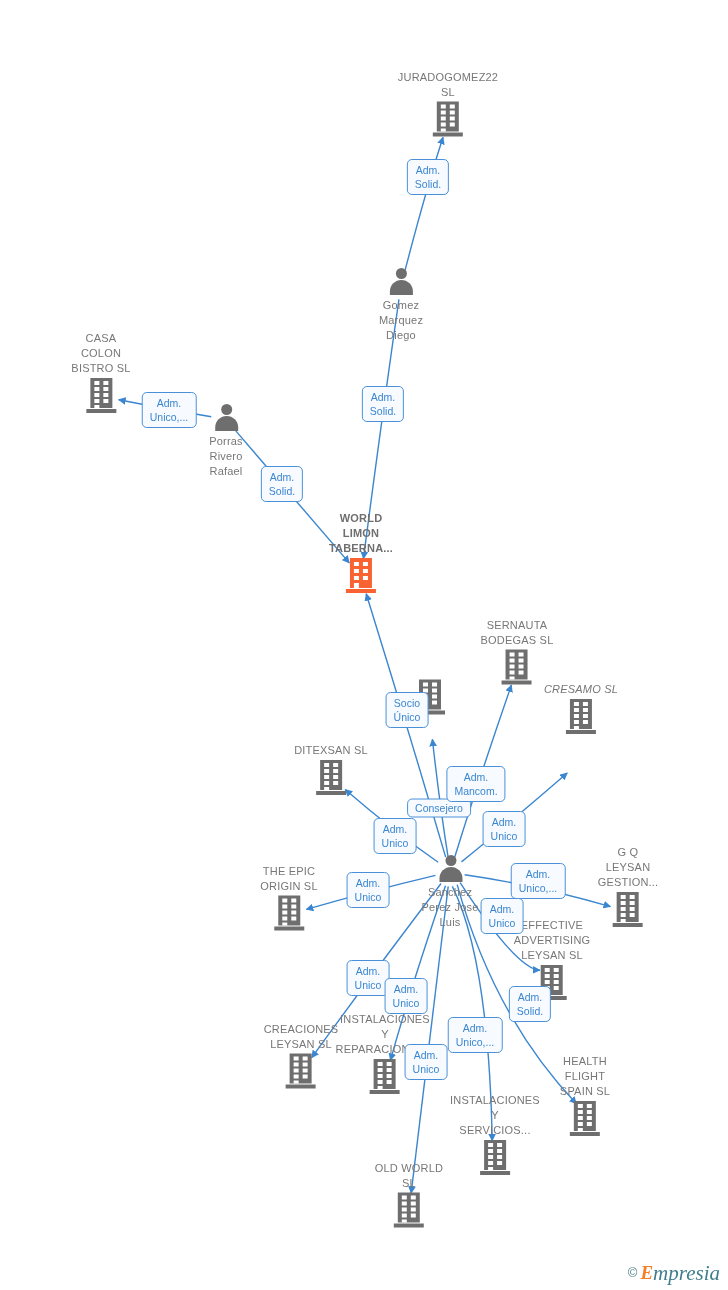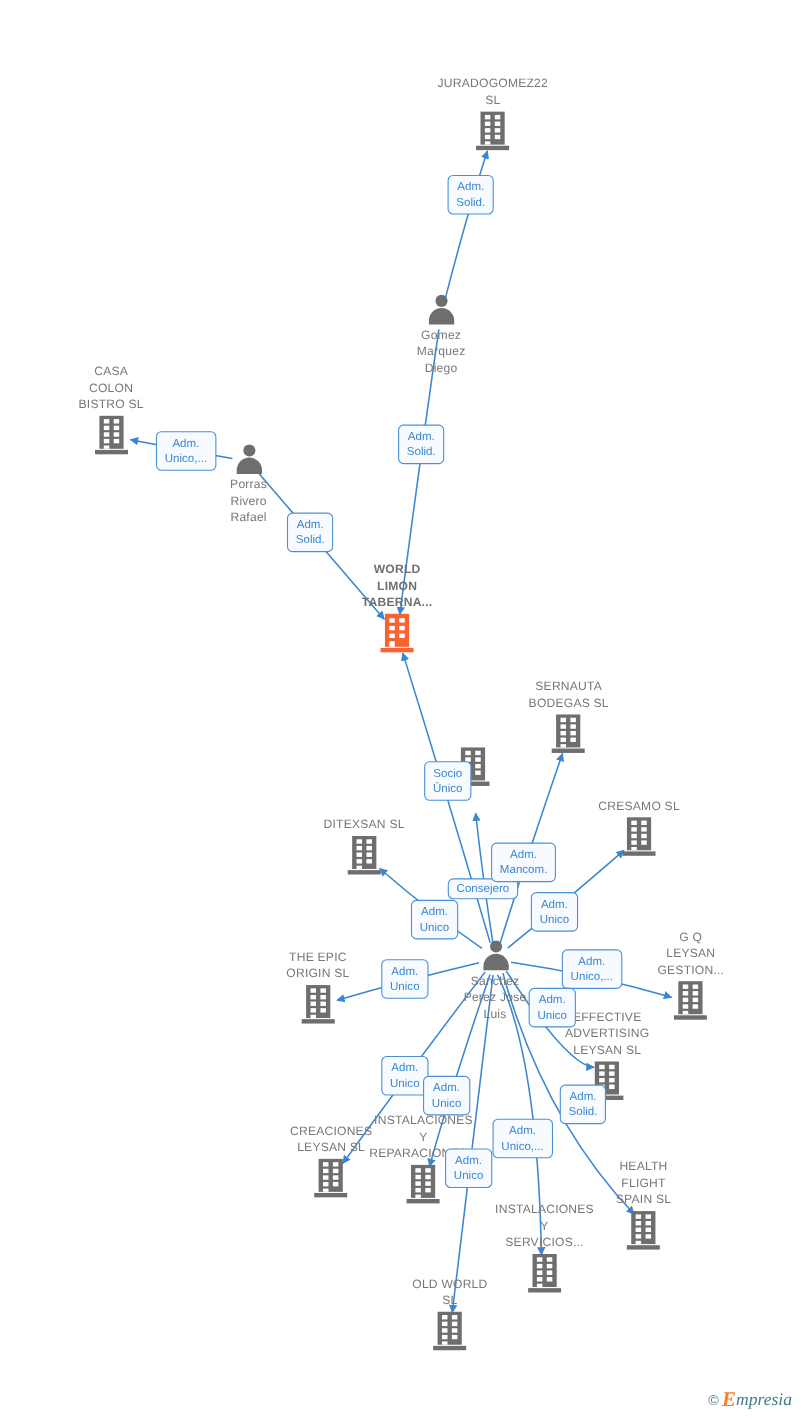--- a/index.html
+++ b/index.html
@@ -49,21 +49,21 @@
 
   
   .watermark{
     position:absolute;right:8px;bottom:8px;display:flex;align-items:center;
     font-size:16px;line-height:18px;
   }
   .watermark .copy{color:#4b7f8c;font-size:13px;margin-right:3px;}
   .watermark .wm-e{color:#f4802a;font-family:"Liberation Serif","DejaVu Serif",serif;
                    font-style:italic;font-size:19px;font-weight:bold;}
   .watermark .wm-rest{color:#3f7e8c;font-family:"Liberation Serif","DejaVu Serif",serif;
-                   font-style:italic;font-size:16px;}
+                   font-style:italic;font-size:21px;}
 </style>
 </head>
 <body>
 
 <div id="graph">
   <svg class="edges" viewBox="0 0 728 1290" xmlns="http://www.w3.org/2000/svg">
     <defs>
       <marker id="arrow" viewBox="0 0 10 10" refX="9" refY="5" markerWidth="5.5" markerHeight="5.5" orient="auto-start-reverse">
         <path d="M 0 0 L 10 5 L 0 10 z" fill="#3b86d0"></path>
       </marker>
@@ -198,21 +198,21 @@
             <i class="w" style="left: 8px; top: 9px;"></i>
             <i class="w" style="left: 17px; top: 9px;"></i>
             <i class="w" style="left: 8px; top: 15px;"></i>
             <i class="w" style="left: 17px; top: 15px;"></i>
             <i class="w" style="left: 8px; top: 21px;"></i>
             <i class="w" style="left: 17px; top: 21px;"></i>
             <i class="door" style="left: 8px; top: 27px; height: 3px;"></i>
           </div>
         </span>
       </div>
-      <div class="node company" style="left: 581px; top: 752px;">
+      <div class="node company" style="left: 581px; top: 708px; font-style: italic;">
         <span class="caption">CRESAMO  SL</span>
         <span class="glyph">
           <div class="bld">
             <div class="body"></div>
             <div class="base"></div>
             <i class="w" style="left: 8px; top: 3px;"></i>
             <i class="w" style="left: 17px; top: 3px;"></i>
             <i class="w" style="left: 8px; top: 9px;"></i>
             <i class="w" style="left: 17px; top: 9px;"></i>
             <i class="w" style="left: 8px; top: 15px;"></i>

